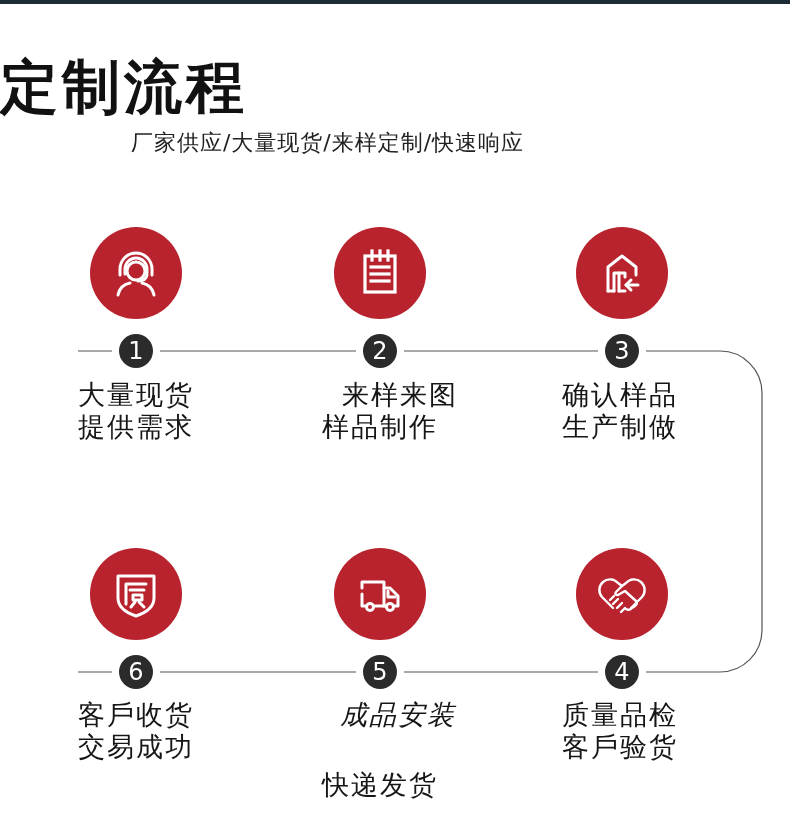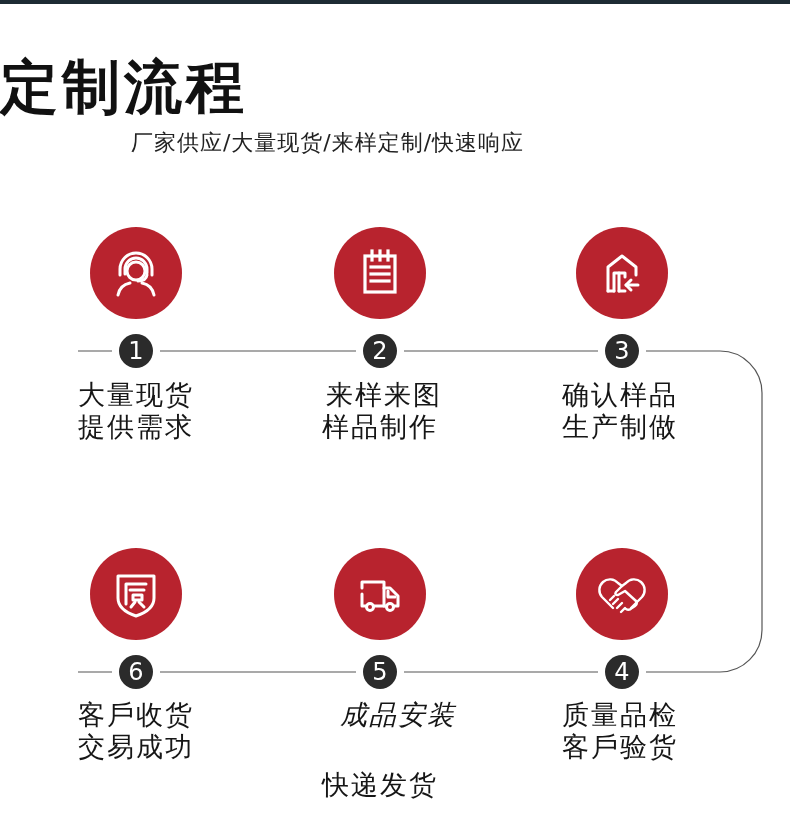--- a/index.html
+++ b/index.html
@@ -77,21 +77,21 @@
       <rect x="15" y="13" width="30" height="36"></rect>
       <line x1="22" y1="8" x2="22" y2="17"></line>
       <line x1="30" y1="8" x2="30" y2="17"></line>
       <line x1="38" y1="8" x2="38" y2="17"></line>
       <line x1="21" y1="24" x2="39" y2="24"></line>
       <line x1="21" y1="31" x2="39" y2="31"></line>
       <line x1="21" y1="38" x2="39" y2="38"></line>
     </svg>
   </div>
   <div class="num" style="left:363px; top:334px;">2</div>
-  <div class="label" style="left:326px; top:379px;text-align:center;">来样来图</div>
+  <div class="label" style="left:342px; top:379px;text-align:center;">来样来图</div>
   <div class="label" style="left:322px; top:411px;">样品制作</div>
 </div>
 
 <div>
   <div class="icon-circle" style="left:576px; top:227px; background:#b8232e;">
     <svg width="60" height="60" viewBox="0 0 60 60" fill="none" stroke="#fff" stroke-width="3" stroke-linecap="round" stroke-linejoin="round">
       <path d="M16 48 V24 L30 13 L44 24 V32"></path>
       <path d="M22 48 V30 H33 V34"></path>
       <line x1="16" y1="48" x2="22" y2="48"></line>
       <line x1="27" y1="48" x2="33" y2="48"></line>

